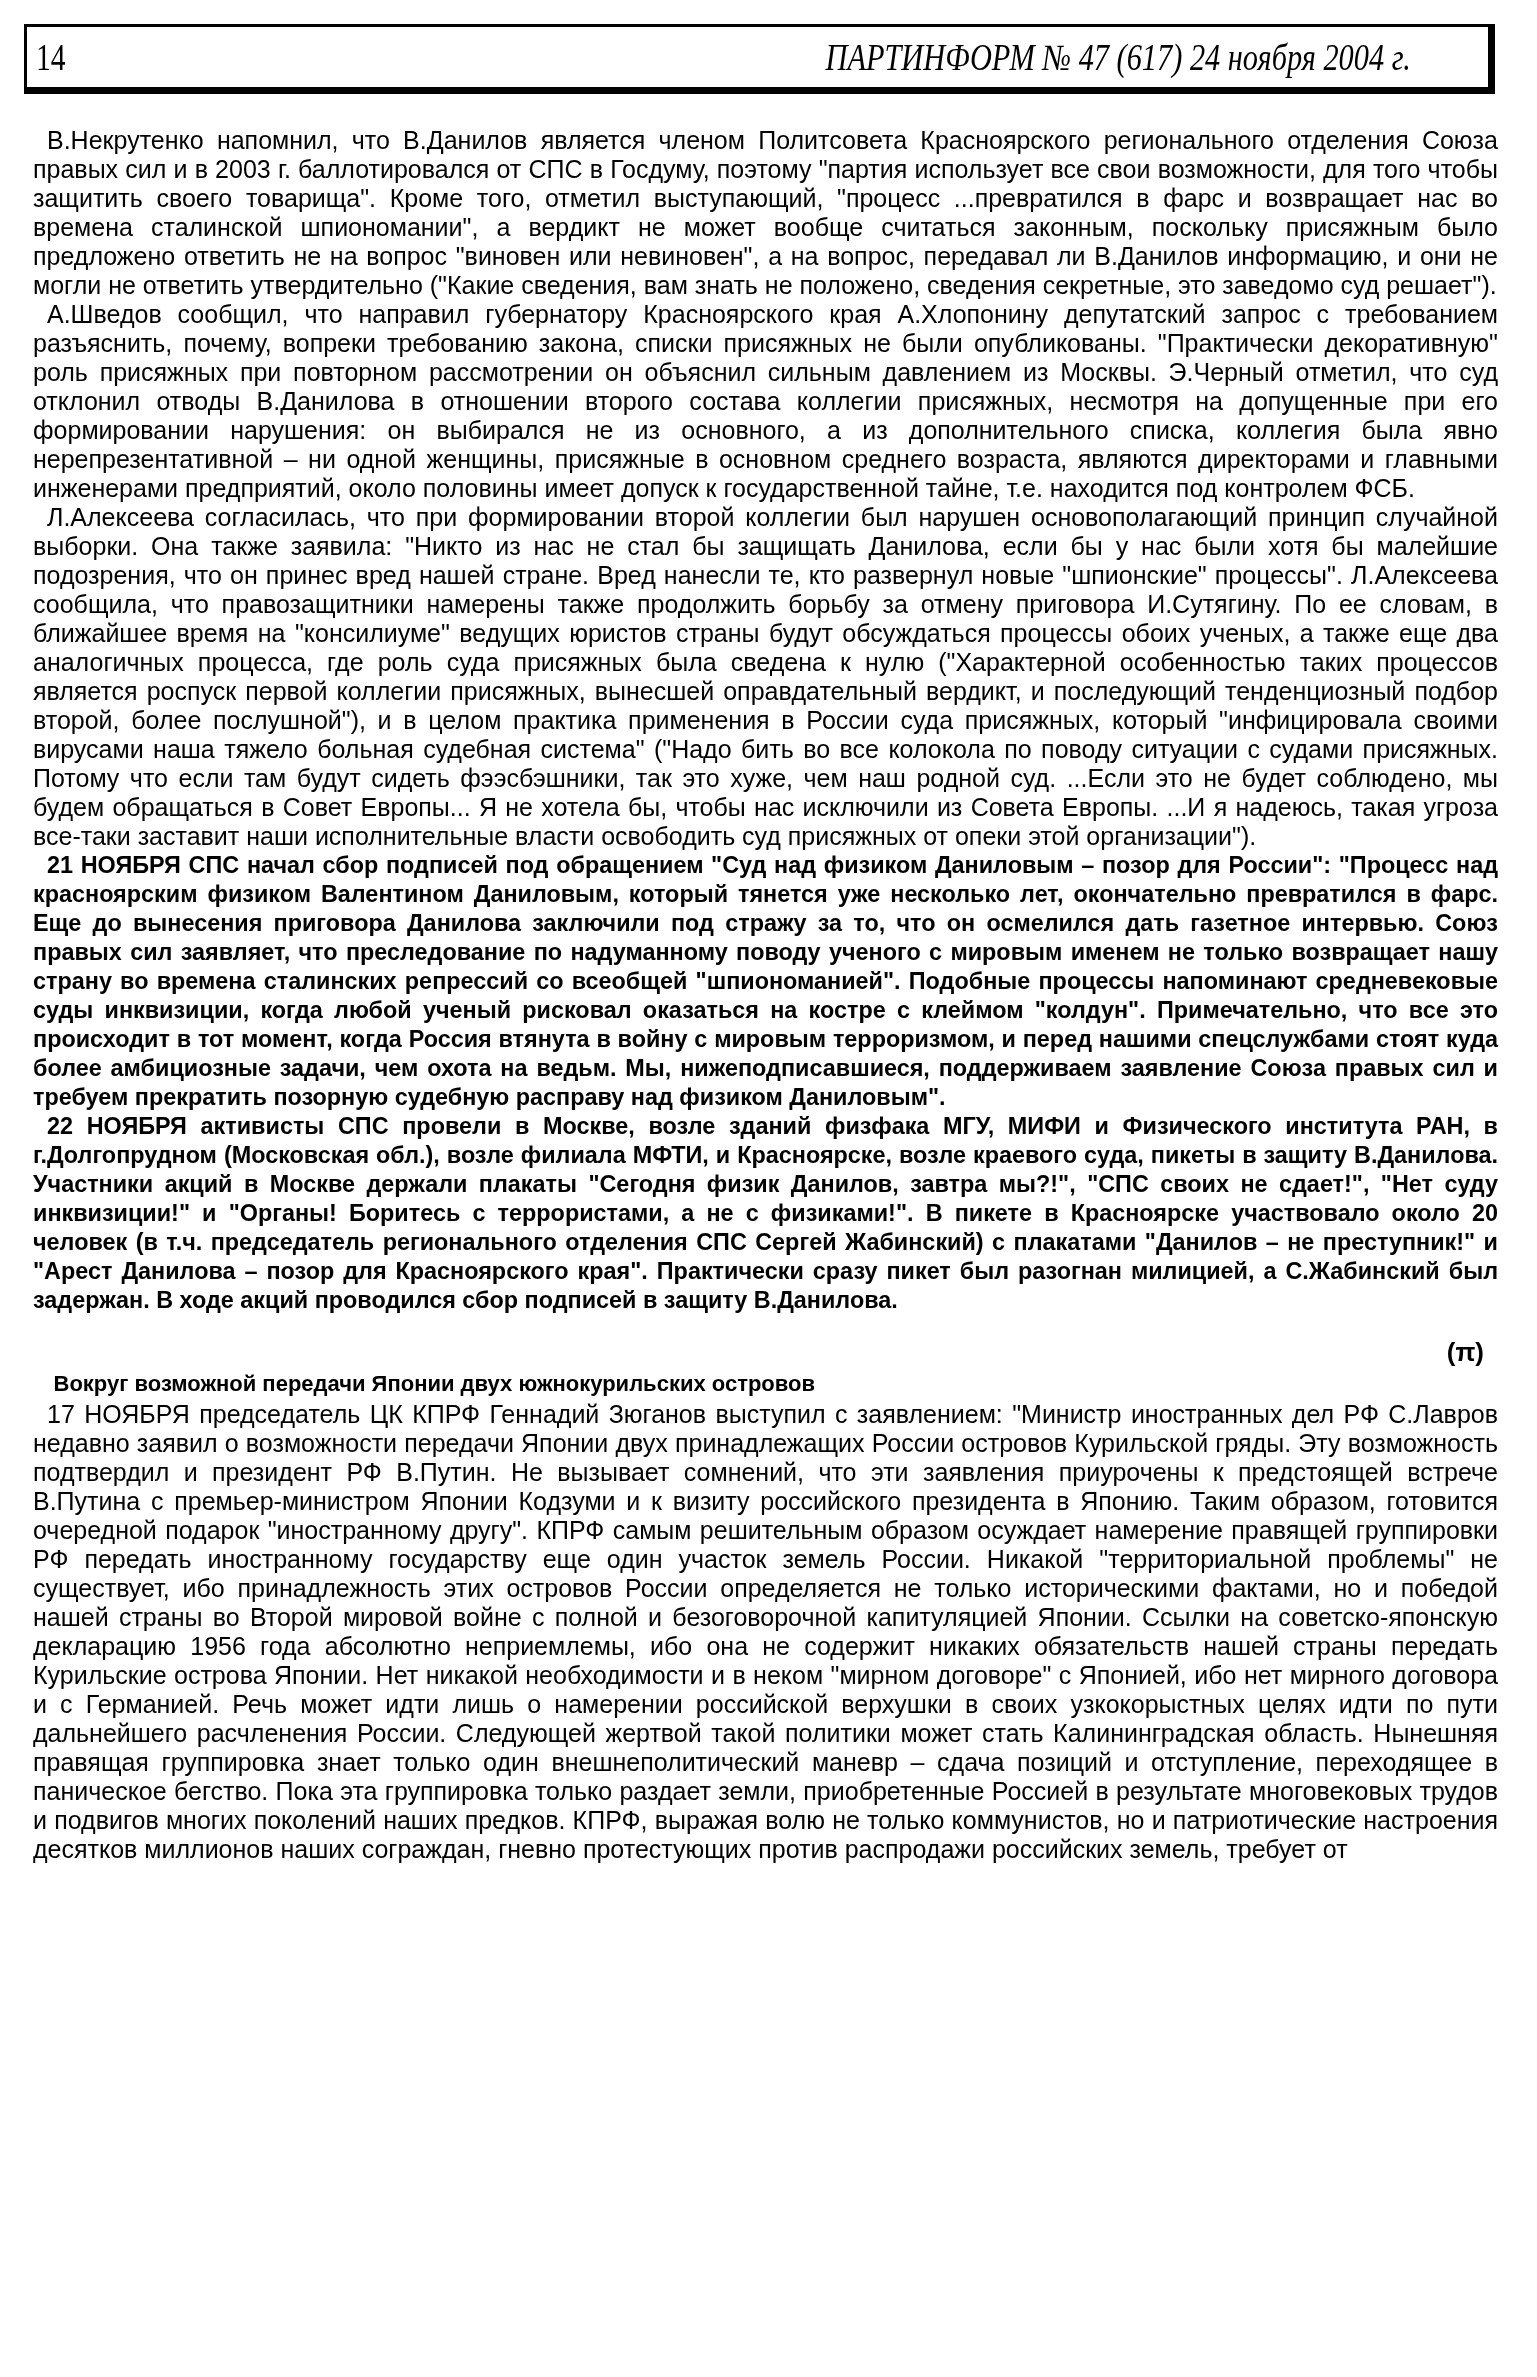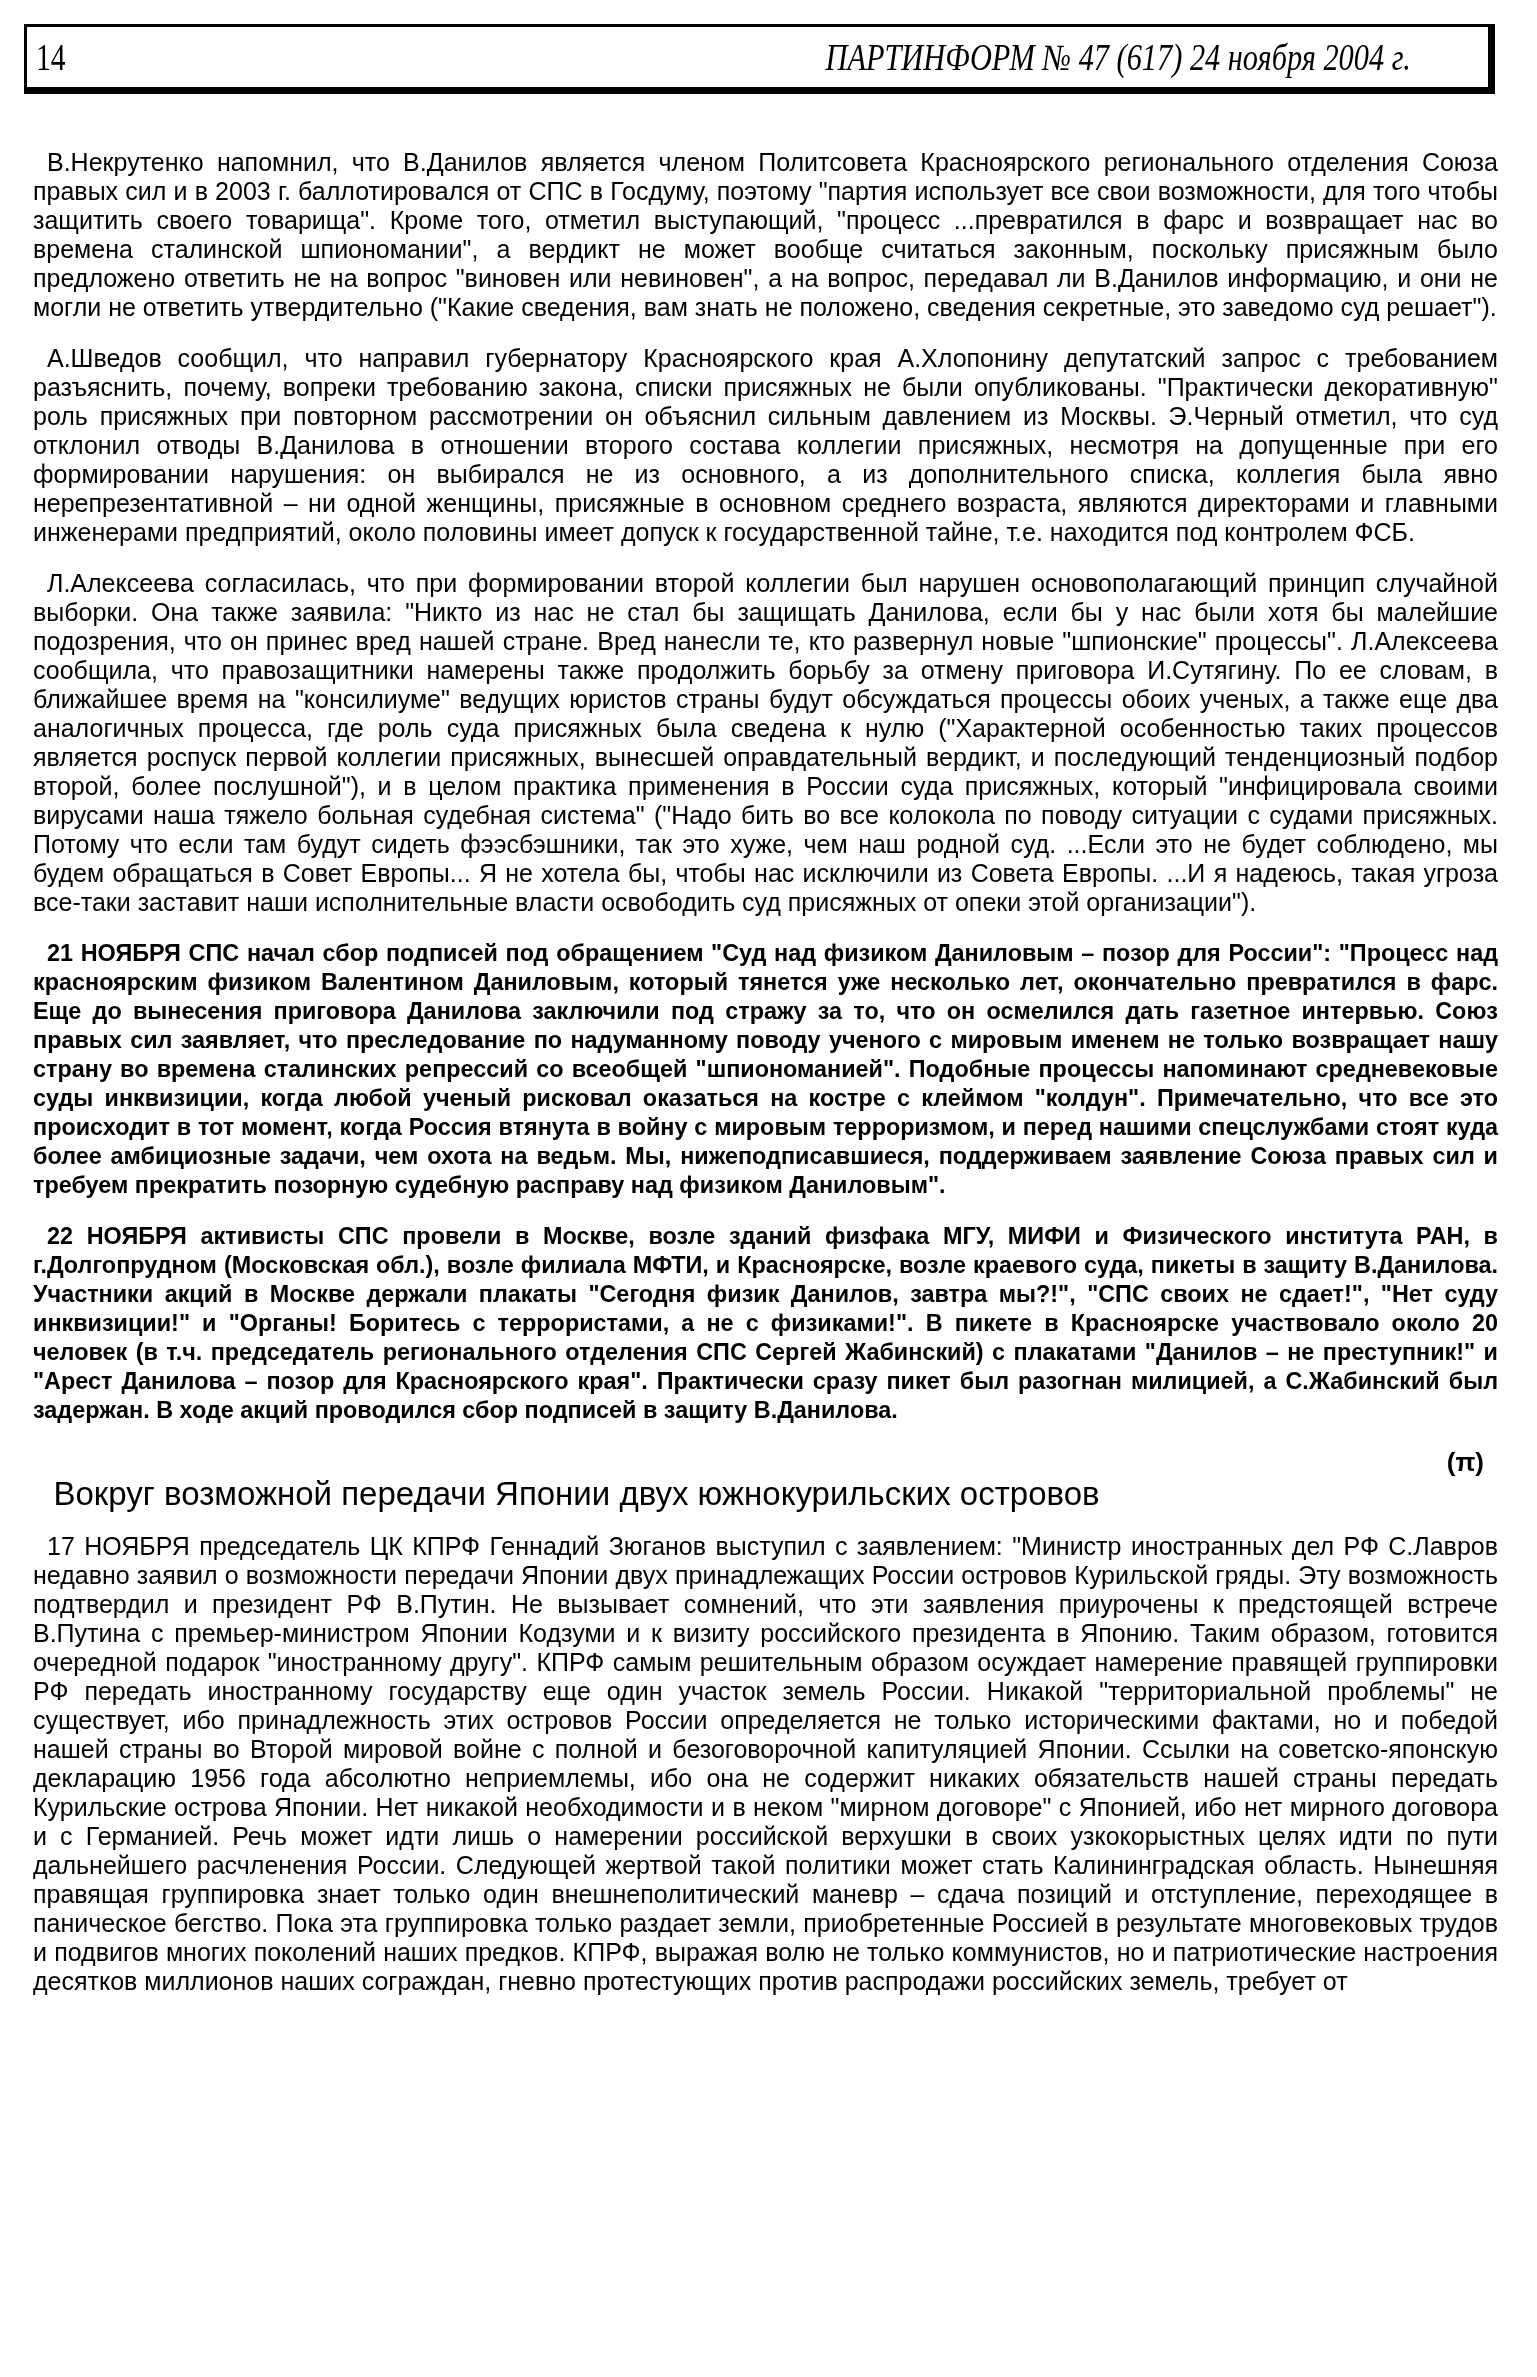--- a/index.html
+++ b/index.html
@@ -14,24 +14,24 @@
     position: absolute; left: 9px; top: 9px;
     font-family: "Liberation Serif", serif; font-size: 37px; transform: scaleX(0.8); transform-origin: left;
   }
   .header .title {
     position: absolute; right: 77px; top: 9px;
     font-family: "Liberation Serif", serif; font-style: italic; font-size: 37px;
     transform: scaleX(0.82); transform-origin: right; white-space: nowrap;
   }
   .content { position: absolute; left: 33px; top: 126px; width: 1465px; }
   p { margin: 0; font-size: 25px; line-height: 29px; text-align: justify; }
-  p.indent { text-indent: 14px; margin-top: 22px; }
+  p.indent { text-indent: 14px; }
   p.bold { font-weight: bold; font-size: 23.4px; }
   .sig { text-align: right; font-weight: bold; font-size: 26px; margin-top: 22px; padding-right: 14px; }
-  h2 { margin: 0; font-size: 33px; font-weight: normal; line-height: 32px; padding-left: 20.5px; }
+  h2 { margin: 0; font-size: 22px; font-weight: bold; line-height: 32px; padding-left: 20.5px; }
 </style>
 </head>
 <body>
 
 <div class="header">
   <span class="pagenum">14</span>
   <span class="title">ПАРТИНФОРМ № 47 (617) 24 ноября 2004 г.</span>
 </div>
 
 <div class="content">

